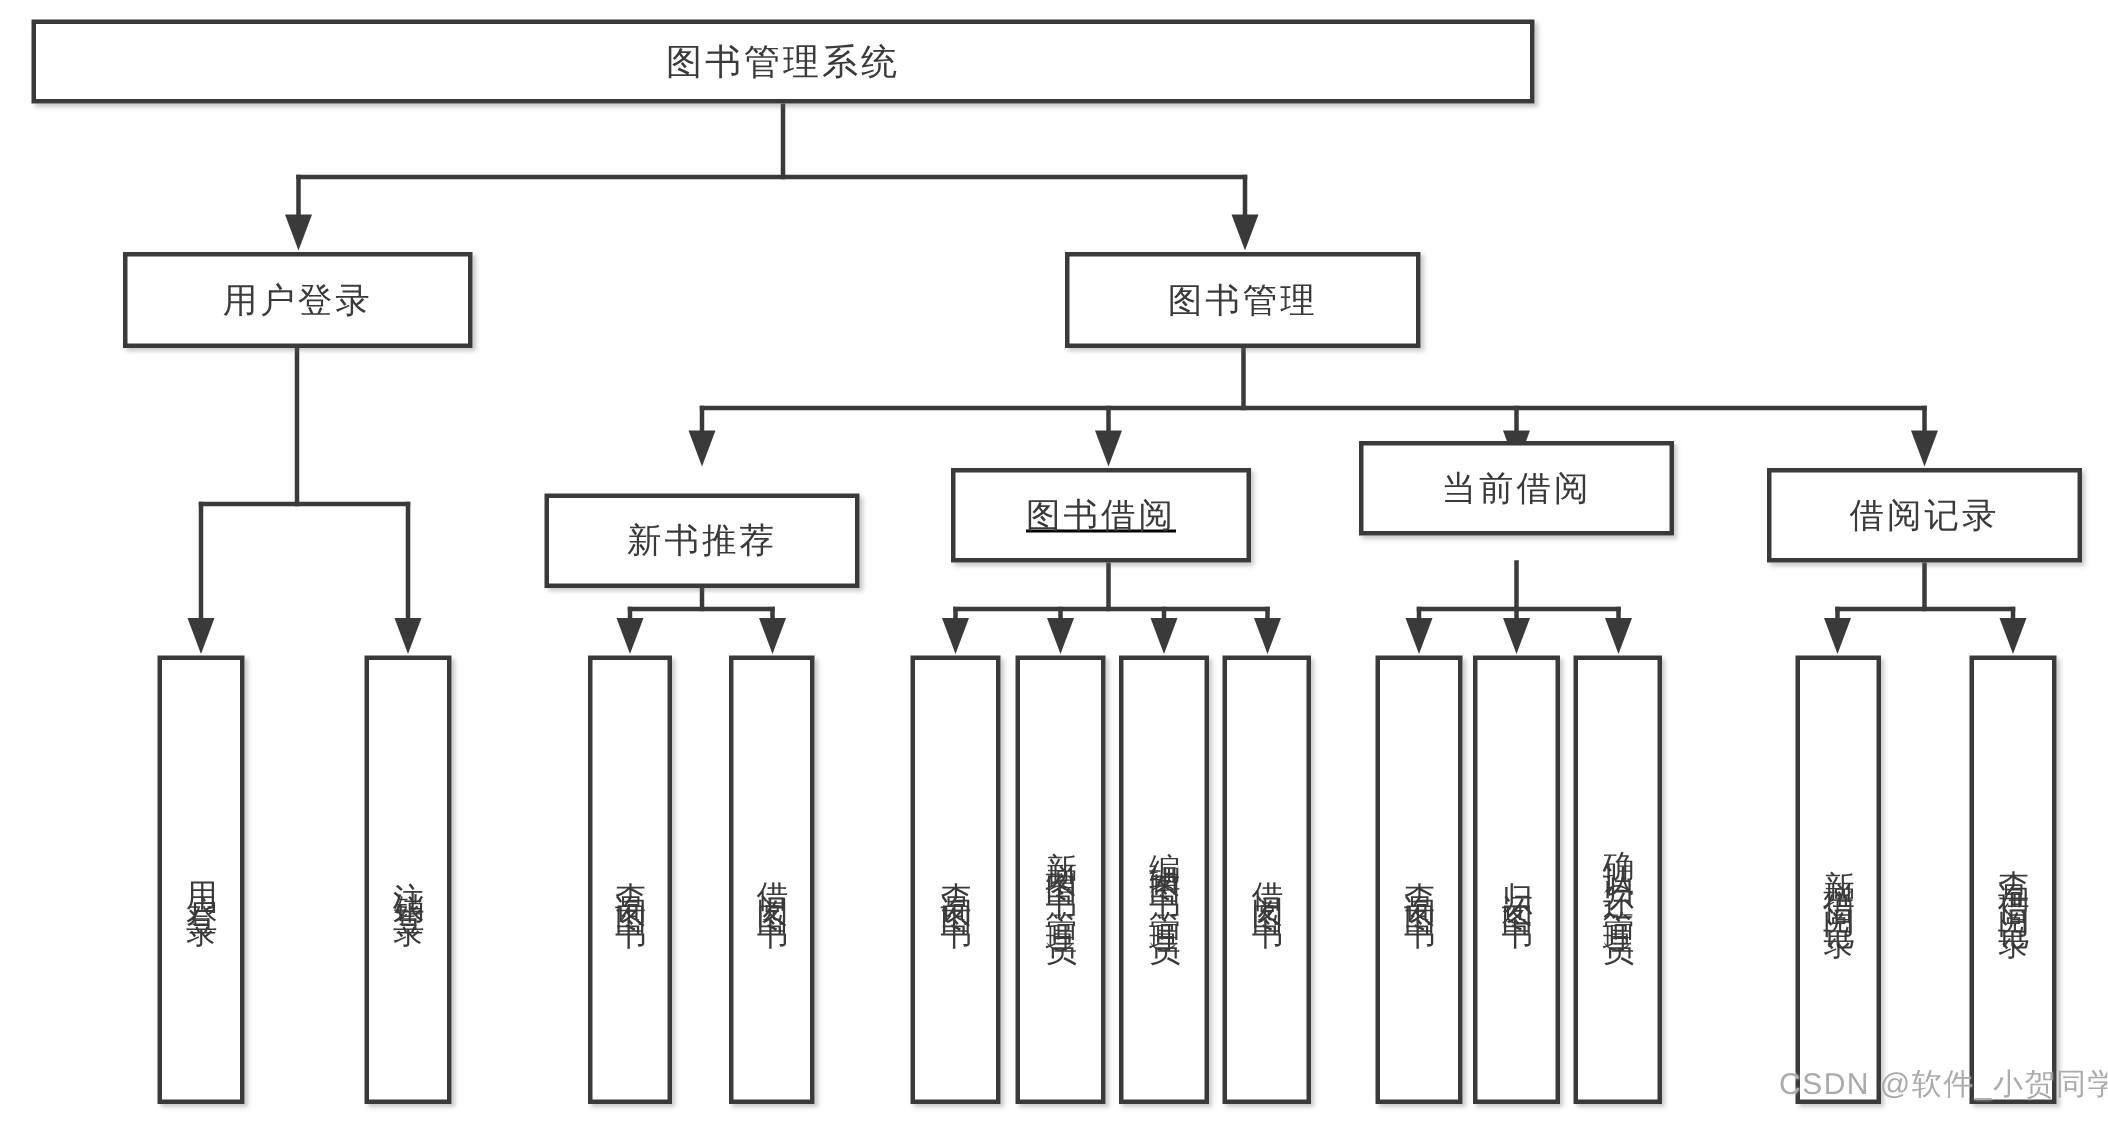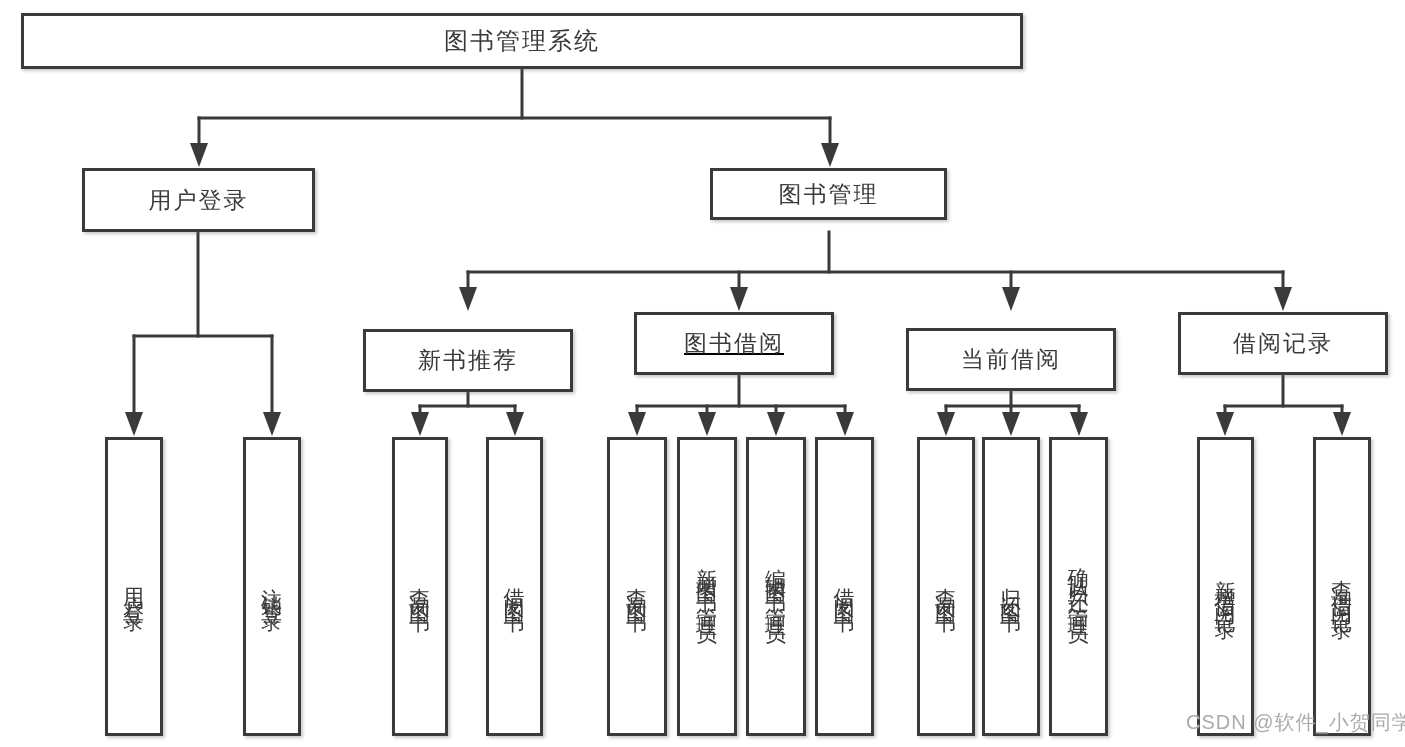--- a/index.html
+++ b/index.html
@@ -119,31 +119,31 @@
     </g>
   </svg>
 
   <div class="box" style="left:21px; top:13px; width:1002px; height:56px;">
     <span class="hlabel root-label">图书管理系统</span>
   </div>
 
   <div class="box" style="left:82px; top:168px; width:233px; height:64px;">
     <span class="hlabel">用户登录</span>
   </div>
-  <div class="box" style="left:710px; top:168px; width:237px; height:52px;">
+  <div class="box" style="left:710px; top:168px; width:237px; height:64px;">
     <span class="hlabel">图书管理</span>
   </div>
 
   <div class="box" style="left:363px; top:329px; width:210px; height:63px;">
     <span class="hlabel">新书推荐</span>
   </div>
   <div class="box" style="left:634px; top:312px; width:200px; height:63px;text-decoration:underline;">
     <span class="hlabel">图书借阅</span>
   </div>
-  <div class="box" style="left:906px; top:328px; width:210px; height:63px;">
+  <div class="box" style="left:906px; top:294px; width:210px; height:63px;">
     <span class="hlabel">当前借阅</span>
   </div>
   <div class="box" style="left:1178px; top:312px; width:210px; height:63px;">
     <span class="hlabel">借阅记录</span>
   </div>
 
   <div class="box" style="left:105px; top:437px; width:58px; height:299px;">
     <span class="vlabel">用户登录</span>
   </div>
   <div class="box" style="left:243px; top:437px; width:58px; height:299px;">

